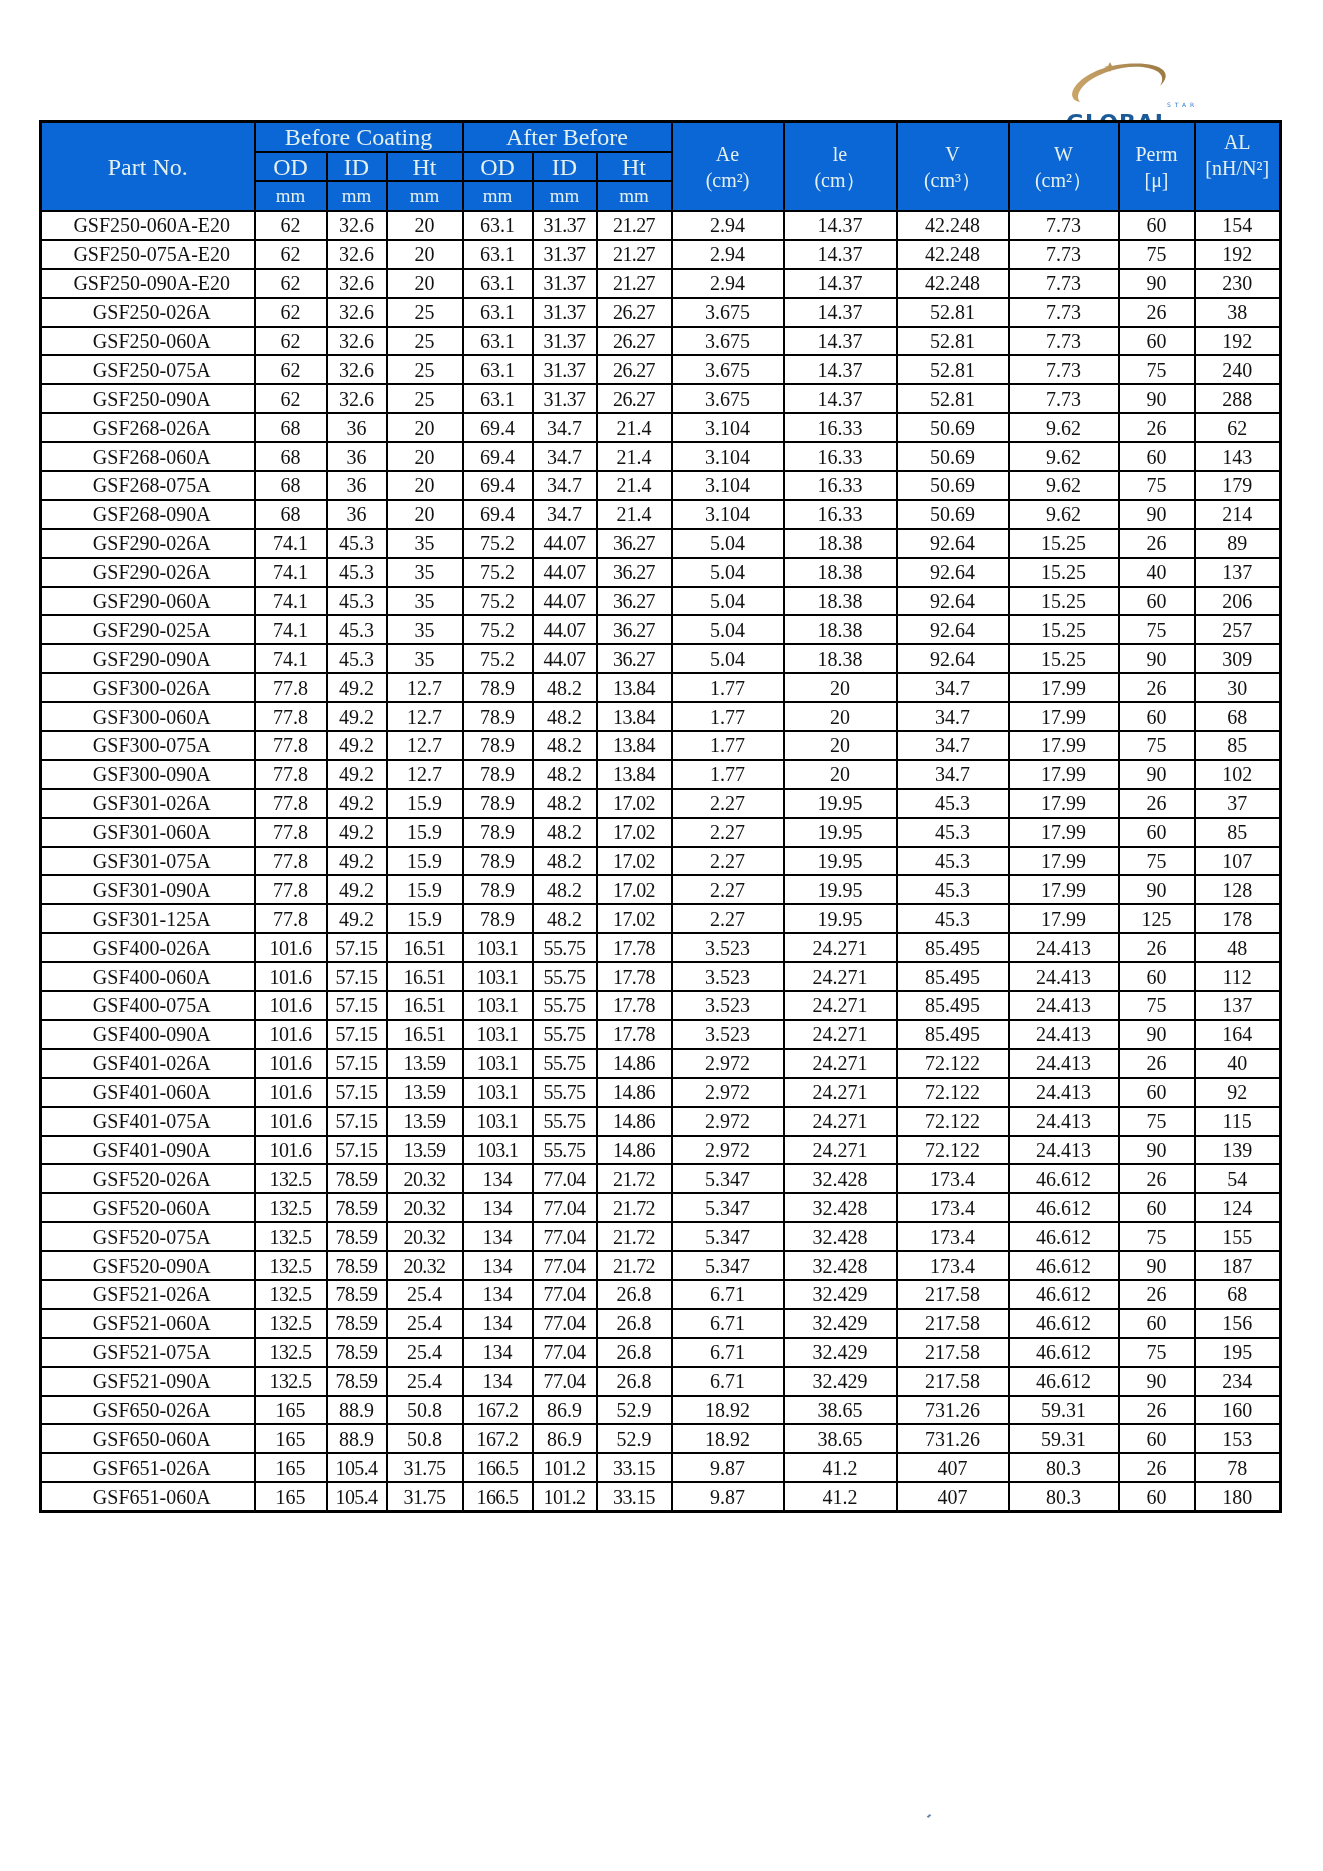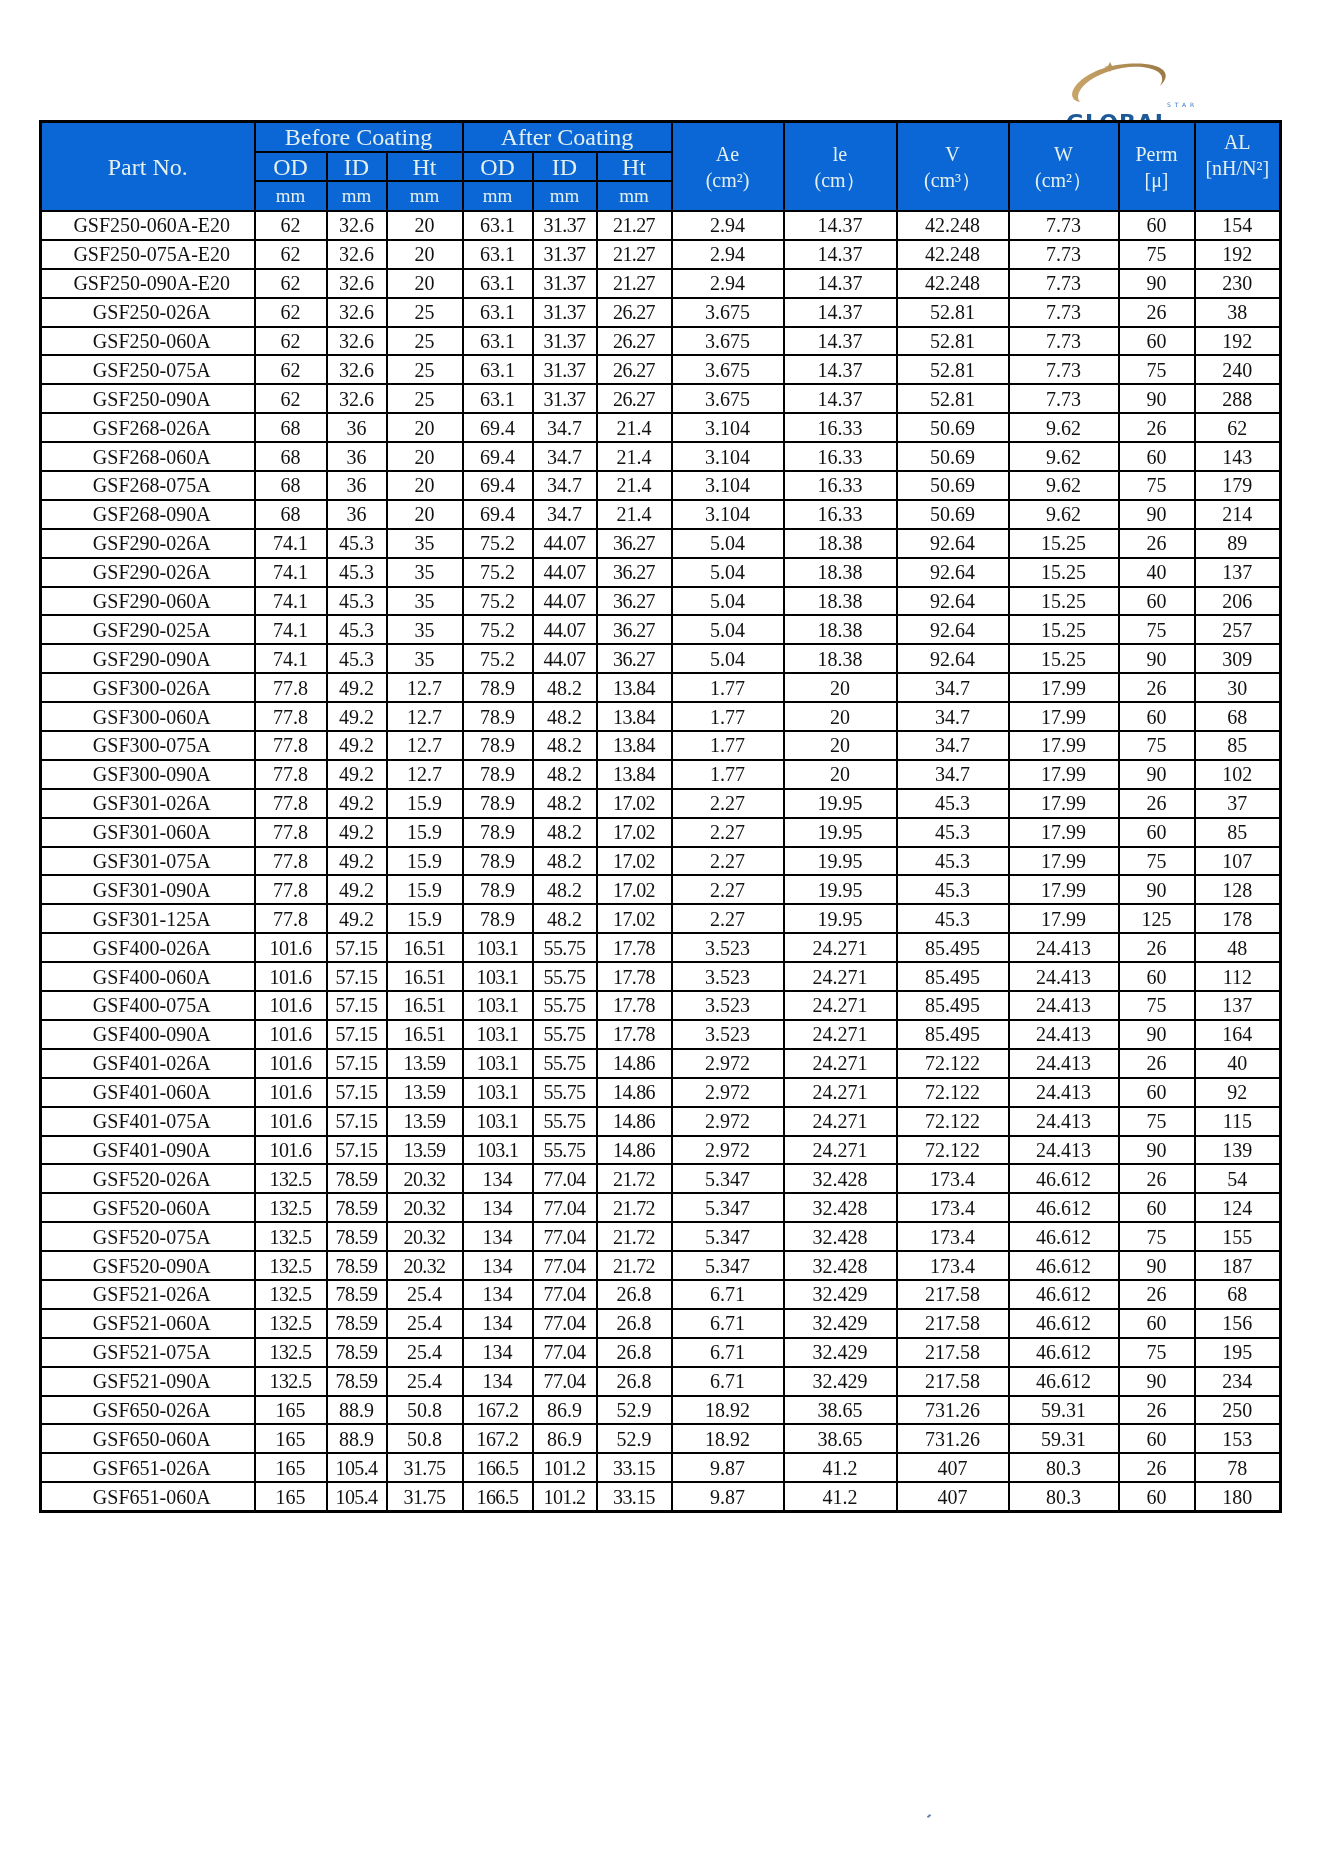--- a/index.html
+++ b/index.html
@@ -126,21 +126,21 @@
     <col style="width:113px">
     <col style="width:112px">
     <col style="width:110px">
     <col style="width:76px">
     <col style="width:86px">
   </colgroup>
   <thead>
     <tr class="h1">
       <th rowspan="3">Part No.</th>
       <th colspan="3">Before Coating</th>
-      <th colspan="3">After Coating</th>
+      <th colspan="3">After Before</th>
       <th rowspan="3" class="tall">
         <span>Ae</span><br>
         <span>(cm²)</span>
       </th>
       <th rowspan="3" class="tall">
         <span>le</span><br>
         <span>(cm）</span>
       </th>
       <th rowspan="3" class="tall">
         <span>V</span><br>
@@ -799,21 +799,21 @@
       <td>88.9</td>
       <td>50.8</td>
       <td class="tight">167.2</td>
       <td>86.9</td>
       <td>52.9</td>
       <td>18.92</td>
       <td>38.65</td>
       <td>731.26</td>
       <td>59.31</td>
       <td>26</td>
-      <td>250</td>
+      <td>160</td>
     </tr>
       <tr style="">
       <td class="part">GSF650-060A</td>
       <td>165</td>
       <td>88.9</td>
       <td>50.8</td>
       <td class="tight">167.2</td>
       <td>86.9</td>
       <td>52.9</td>
       <td>18.92</td>

